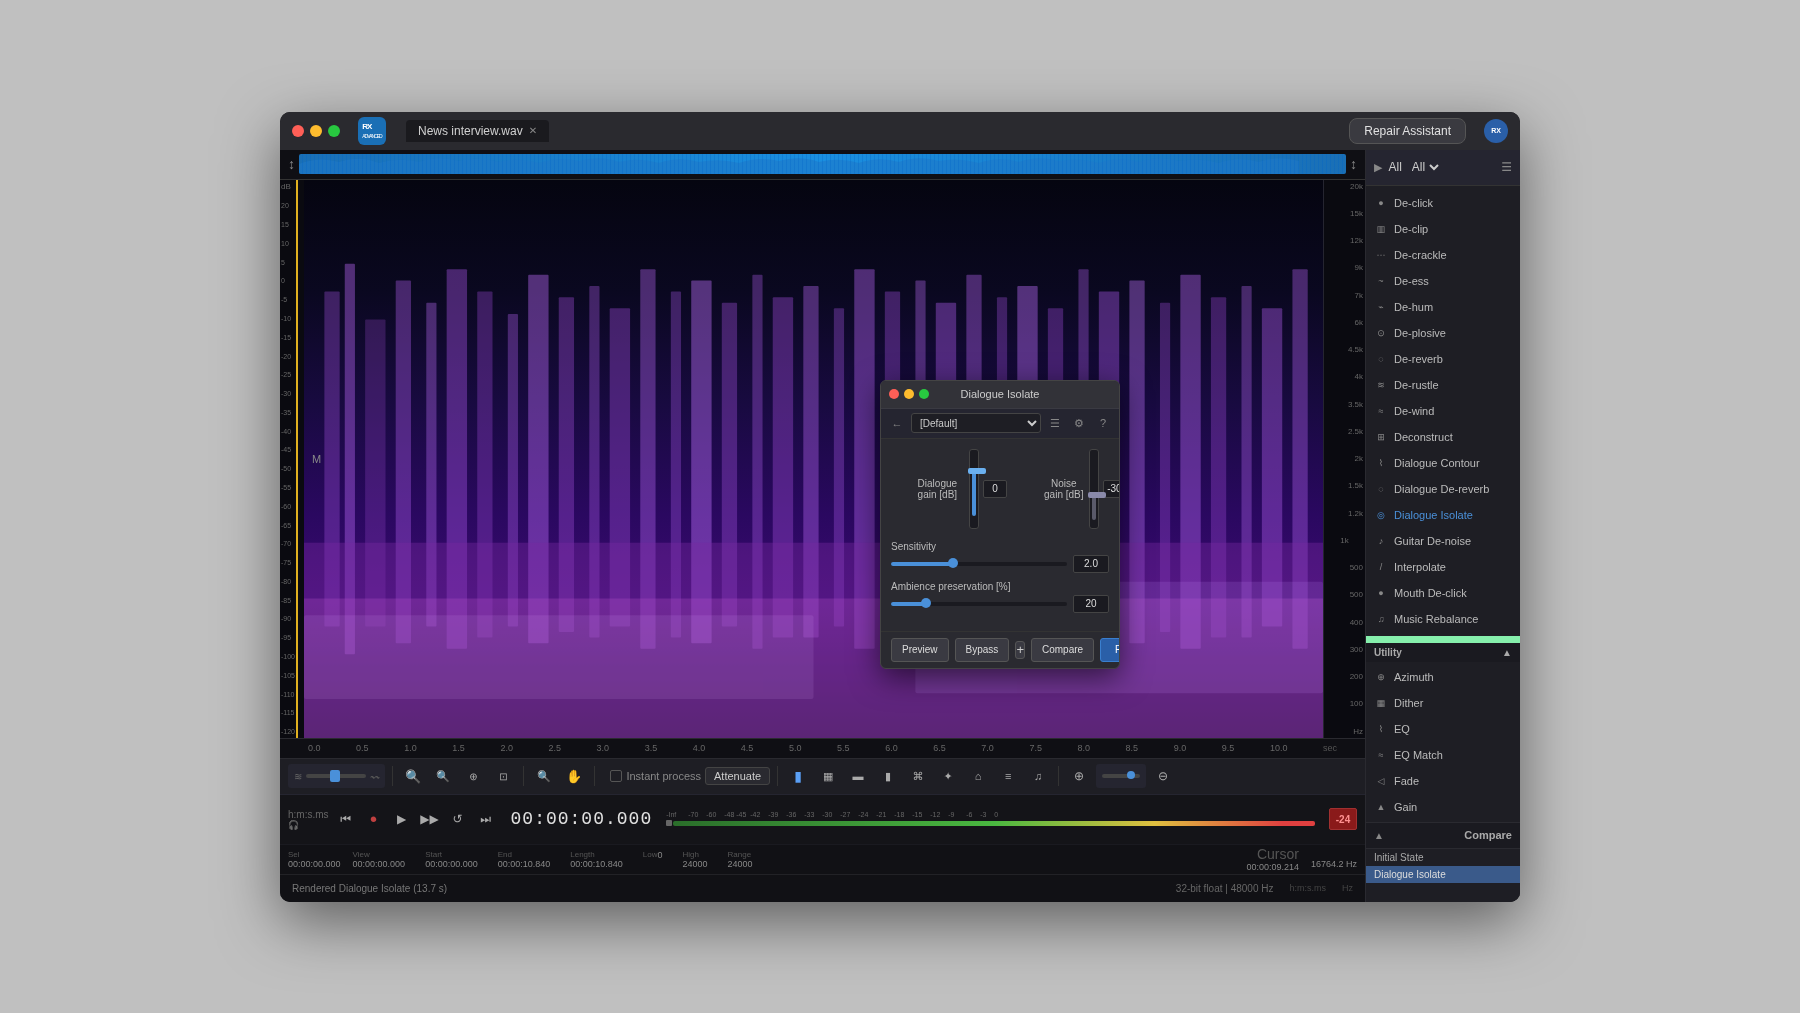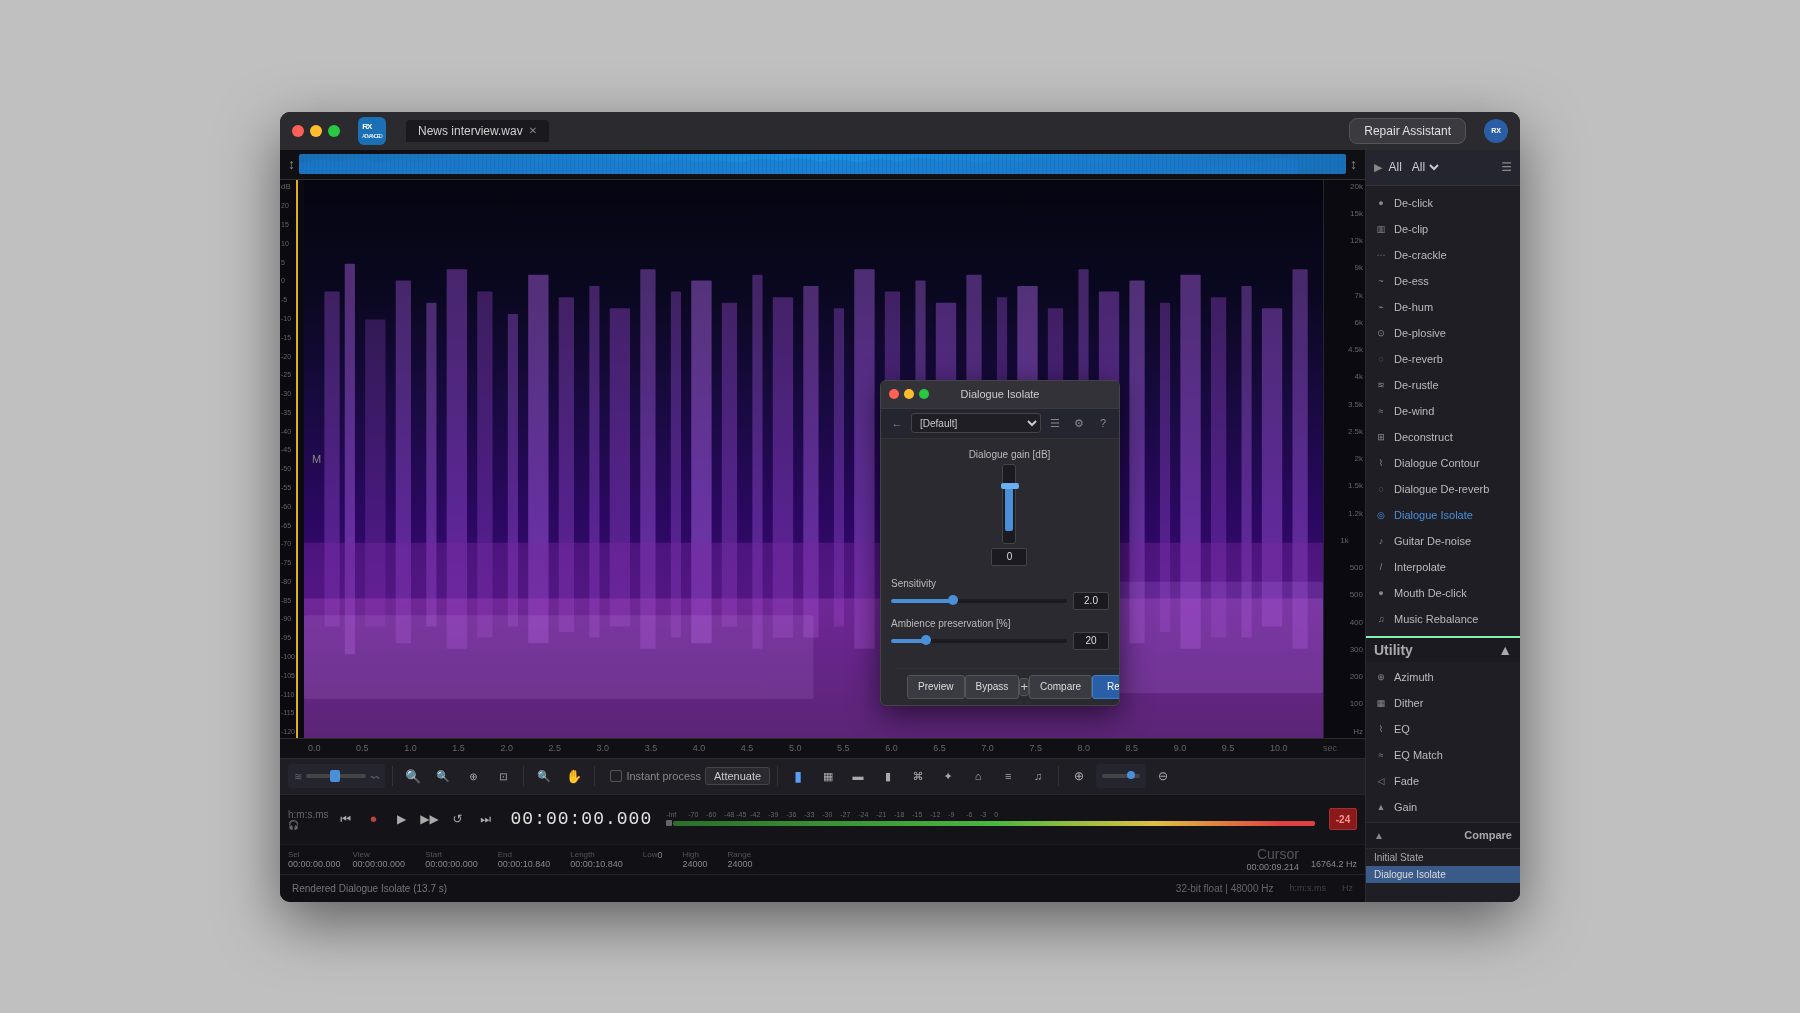--- a/index.html
+++ b/index.html
@@ -277,23 +277,23 @@
       position: absolute; left: 8px;
       width: 14px; height: 14px;
       display: flex; align-items: center; justify-content: center;
       color: #888; font-size: 9px;
     }
     .module-item.active .mod-icon { color: #4a90d9; }
     .section-header {
       height: 26px;
       display: flex; align-items: center; justify-content: space-between;
       padding: 0 8px;
-      color: #aaa; font-size: 14px; font-weight: 600;
+      color: #aaa; font-size: 10px; font-weight: 600;
       background: #1a1a20;
-      border-top: 2px solid #86efac;
+      border-top: 7px solid #86efac;
       cursor: pointer;
       flex-shrink: 0;
     }
     
     .history-panel {
       height: 80px;
       background: #1e1e24;
       border-top: 1px solid #2a2a30;
       flex-shrink: 0;
     }
@@ -363,21 +363,21 @@
       color: #888; cursor: pointer; font-size: 11px;
       display: flex; align-items: center; justify-content: center;
     }
     .modal-body { padding: 10px; }
     .gain-controls {
       display: flex; gap: 16px;
       justify-content: space-around;
       margin-bottom: 12px;
     }
     .gain-control {
-      display: flex; flex-direction: column;
+      display: flex; flex-direction: row;
       align-items: center; gap: 4px; margin-left: 19px;
     }
     .gain-label { color: #bbb; font-size: 10px; text-align: center; }
     .gain-slider-track {
       width: 14px; height: 80px;
       background: #1a1a20;
       border: 1px solid #444;
       border-radius: 3px;
       position: relative;
       display: flex; align-items: flex-start; justify-content: center;
@@ -468,23 +468,22 @@
     .quality-select {
       width: 100%; height: 22px;
       background: #1e1e24;
       border: 1px solid #444;
       color: #ccc; font-size: 10px;
       border-radius: 3px;
       padding: 0 4px;
     }
     .modal-footer {
       padding: 6px 10px;
-      display: flex; align-items: center; 
+      display: flex; align-items: center; gap: 6px;
       border-top: 1px solid #333;
-      margin-left: 16px;
     }
     .footer-btn {
       height: 24px; padding: 0 10px;
       background: #3a3a42;
       border: 1px solid #555;
       color: #ddd; font-size: 10px;
       border-radius: 3px; cursor: pointer;
     }
     .footer-btn-render {
       height: 24px; padding: 0 14px;
@@ -705,20 +704,28 @@
             <div class="modal-body">
               <div class="gain-controls">
                 <div class="gain-control">
                   <span class="gain-label">Dialogue gain [dB]</span>
                   <div class="gain-slider-track">
                     <div class="gain-slider-fill-dialogue"></div>
                     <div class="gain-thumb-dialogue"></div>
                   </div>
                   <div class="gain-value">0</div>
                 </div>
+                <div class="gain-control">
+                  <span class="gain-label">Noise gain [dB]</span>
+                  <div class="gain-slider-track">
+                    <div class="gain-slider-fill-noise"></div>
+                    <div class="gain-thumb-noise"></div>
+                  </div>
+                  <div class="gain-value">-30</div>
+                </div>
               </div>
               <div class="control-row">
                 <div class="control-label">Sensitivity</div>
                 <div class="slider-row">
                   <div class="h-slider-track">
                     <div class="h-slider-fill-sensitivity"></div>
                     <div class="h-slider-thumb h-slider-thumb-sensitivity"></div>
                   </div>
                   <div class="value-box">2.0</div>
                 </div>

